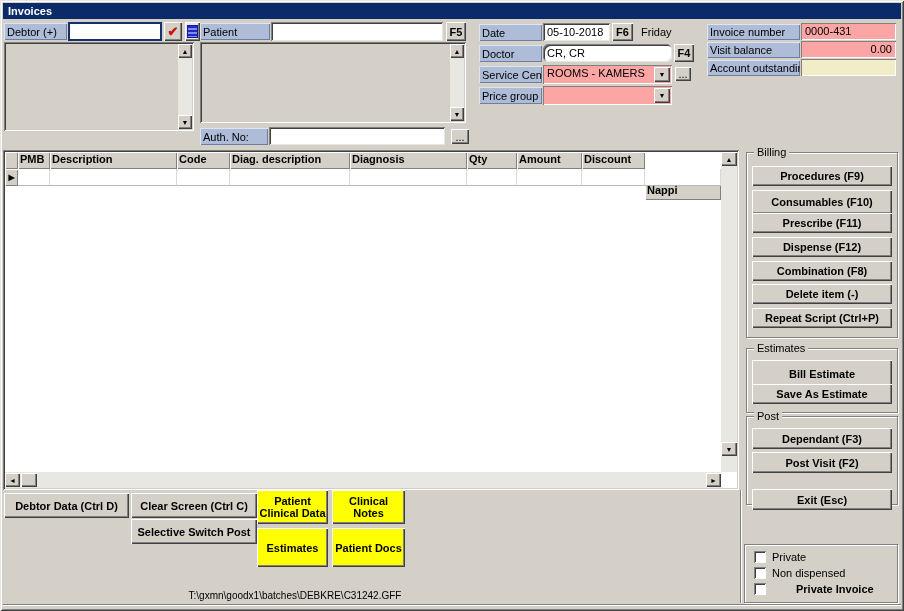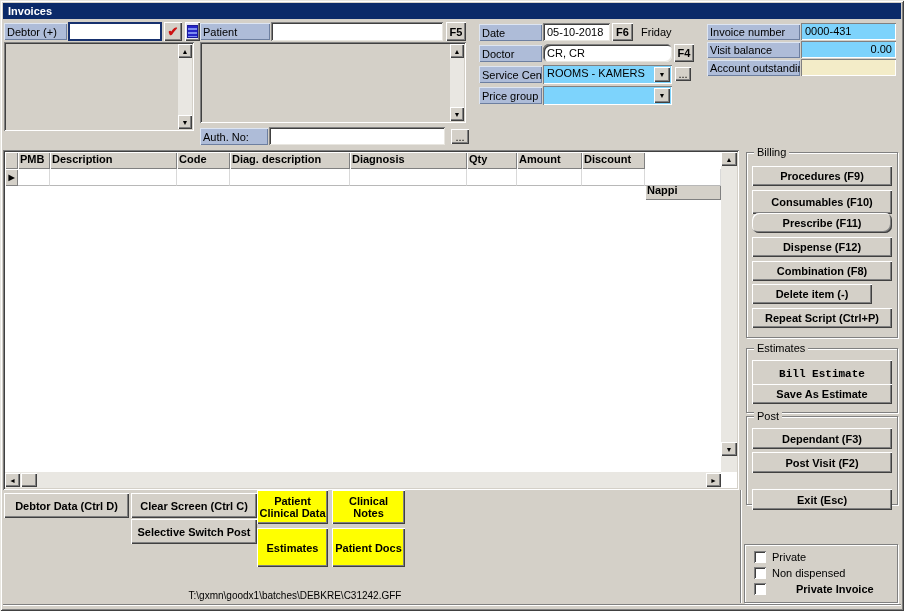--- a/index.html
+++ b/index.html
@@ -17,21 +17,21 @@
   }
   .label-blue {
     background:#aebcd8; color:#000; padding-left:3px;
     box-shadow: inset 1px 1px 0 #dde5f2, inset -1px -1px 0 #6d7fa0;
     display:flex; align-items:center; overflow:hidden; white-space:nowrap;
   }
   .sunken { box-shadow: inset 1px 1px 0 #808080, inset -1px -1px 0 #fff, inset 2px 2px 0 #404040, inset -2px -2px 0 #d4d0c8; }
   .sunken1 { box-shadow: inset 1px 1px 0 #808080, inset -1px -1px 0 #fff; }
   .field { background:#fff; border:none; outline:none; font-family:"Liberation Sans",sans-serif; font-size:11px; padding:1px 4px;
     box-shadow: inset 1px 1px 0 #808080, inset -1px -1px 0 #e8e6e0, inset 2px 2px 0 #404040; }
-  .field-flat { background:#7dd3fc; box-shadow: inset 1px 1px 0 #808080, inset -1px -1px 0 #fff; padding:1px 4px; line-height:14px; }
+  .field-flat { background:#fca5a5; box-shadow: inset 1px 1px 0 #808080, inset -1px -1px 0 #fff; padding:1px 4px; line-height:14px; }
   .btn {
     background:#d4d0c8; font-weight:bold; font-size:11px; color:#000; cursor:default;
     display:flex; align-items:center; justify-content:center; text-align:center;
     box-shadow: inset 1px 1px 0 #fff, inset -1px -1px 0 #404040, inset -2px -2px 0 #808080;
   }
   .btn-yellow { background:#ffff00; line-height:12px; padding:2px; }
   .memo { background:#d4d0c8; }
   .groupbox { border:1px solid #808080; box-shadow: inset 1px 1px 0 #fff, 1px 1px 0 #fff; }
   .legend { position:absolute; top:-7px; left:7px; background:#d4d0c8; padding:0 3px; font-size:11px; line-height:12px; }
   .sb-track { background:#e9e7e2; }
@@ -179,30 +179,30 @@
           <span>►</span>
         </div>
     </div>
   </div>
 
   <div class="abs groupbox" style="left:746px;top:152px;width:152px;height:186px;">
     <span class="legend">Billing</span>
   </div>
   <div class="abs btn" style="left:752px;top:166px;width:140px;height:20px;">Procedures (F9)</div>
   <div class="abs btn" style="left:752px;top:190px;width:140px;height:24px;">Consumables (F10)</div>
-  <div class="abs btn" style="left:752px;top:213px;width:140px;height:20px;border-radius:7px;">Prescribe (F11)</div>
+  <div class="abs btn" style="left:752px;top:213px;width:140px;height:20px;">Prescribe (F11)</div>
   <div class="abs btn" style="left:752px;top:237px;width:140px;height:20px;">Dispense (F12)</div>
   <div class="abs btn" style="left:752px;top:261px;width:140px;height:20px;">Combination (F8)</div>
-  <div class="abs btn" style="left:752px;top:284px;width:120px;height:20px;">Delete item (-)</div>
+  <div class="abs btn" style="left:752px;top:284px;width:140px;height:20px;">Delete item (-)</div>
   <div class="abs btn" style="left:752px;top:308px;width:140px;height:20px;">Repeat Script (Ctrl+P)</div>
 
   <div class="abs groupbox" style="left:746px;top:348px;width:152px;height:65px;">
     <span class="legend">Estimates</span>
   </div>
-  <div class="abs btn" style="left:752px;top:360px;width:140px;height:28px;font-family:Liberation Mono, monospace;">Bill Estimate</div>
+  <div class="abs btn" style="left:752px;top:360px;width:140px;height:28px;">Bill Estimate</div>
   <div class="abs btn" style="left:752px;top:384px;width:140px;height:20px;">Save As Estimate</div>
 
   <div class="abs groupbox" style="left:746px;top:416px;width:152px;height:89px;">
     <span class="legend">Post</span>
   </div>
   <div class="abs btn" style="left:752px;top:428px;width:140px;height:21px;">Dependant (F3)</div>
   <div class="abs btn" style="left:752px;top:452px;width:140px;height:21px;">Post Visit (F2)</div>
   <div class="abs btn" style="left:752px;top:476px;width:140px;height:21px;margin-top:13px;">Exit (Esc)</div>
 
   <div class="abs btn" style="left:4px;top:493px;width:125px;height:25px;">Debtor Data (Ctrl D)</div>

